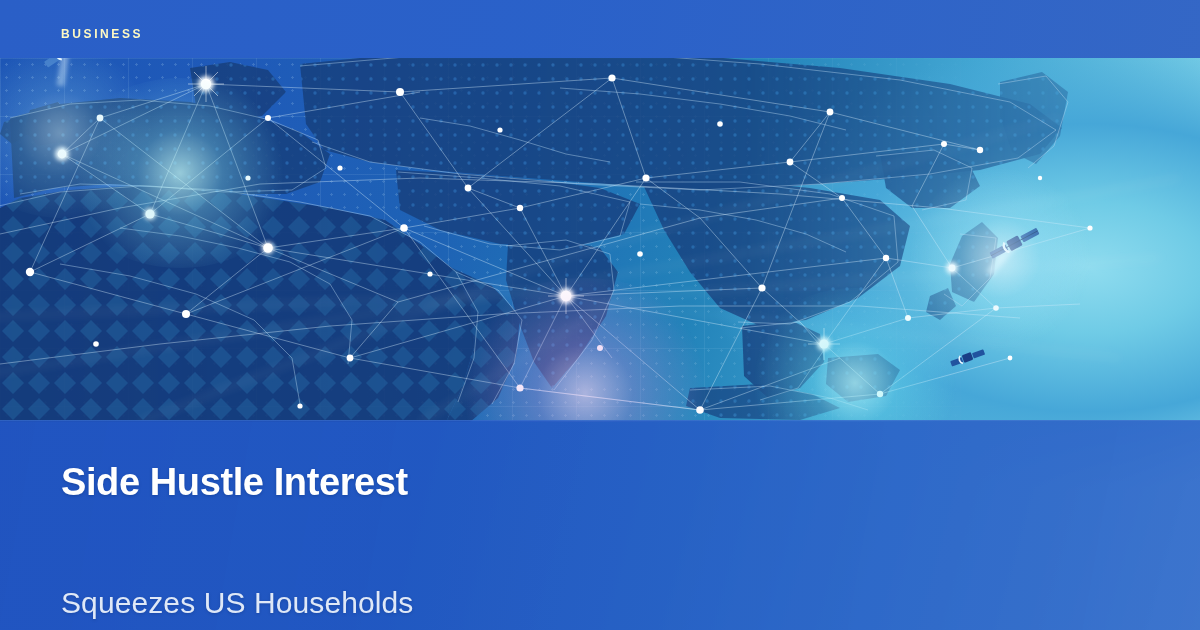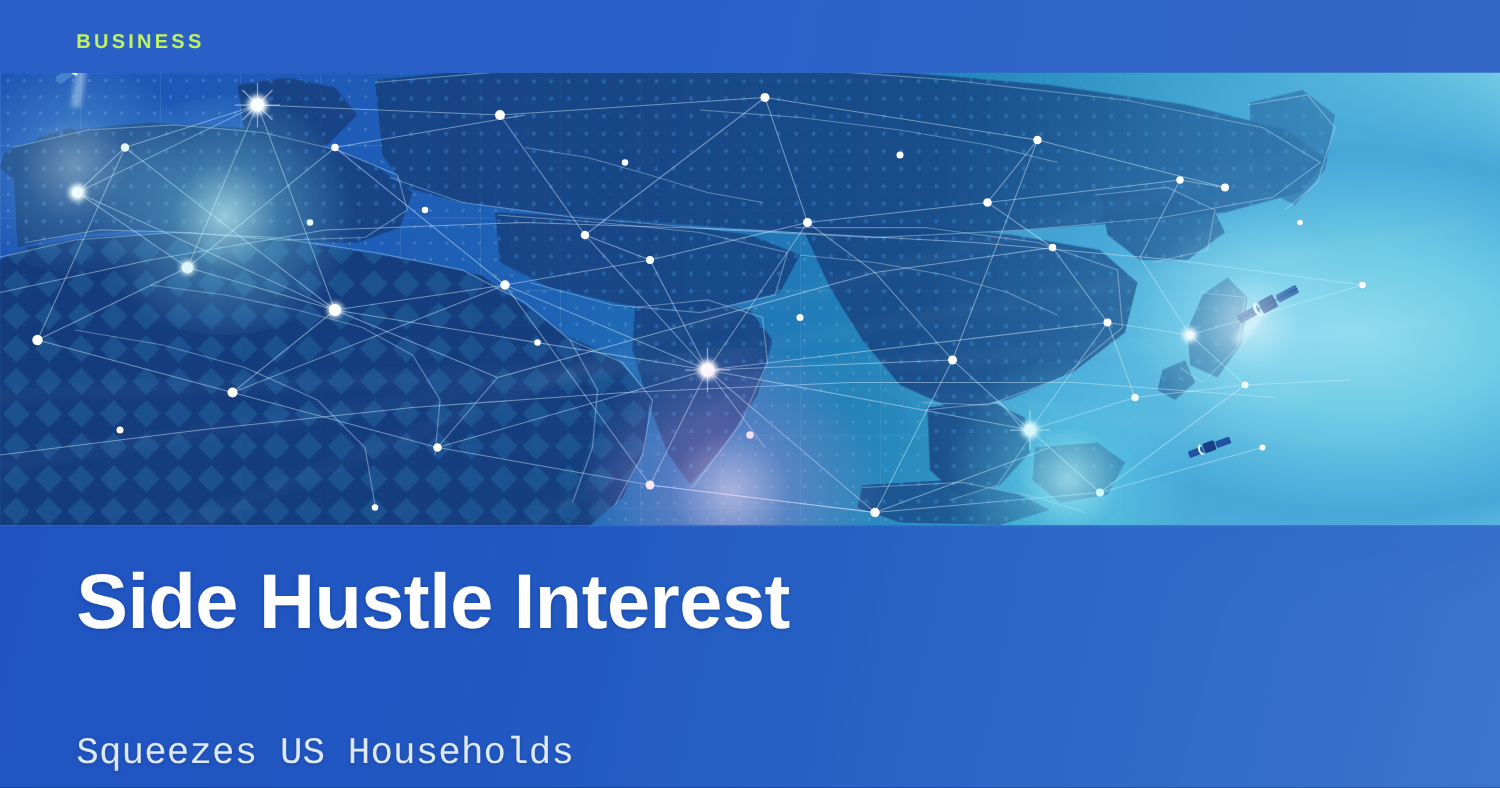--- a/index.html
+++ b/index.html
@@ -65,45 +65,44 @@
   .topbar{
     position:absolute;left:0;top:0;width:1200px;height:58px;
     background:linear-gradient(100deg,#2a5fc7 0%, #2a61c9 42%, #2f63c6 70%, #3566c4 100%);
   }
   .topbar-tint{
     position:absolute;inset:0;
     background:linear-gradient(100deg, rgba(42,95,199,.94) 0%, rgba(42,97,201,.90) 45%, rgba(52,103,198,.88) 100%);
   }
   .kicker{
     position:absolute;left:61px;top:26px;
-    color:#bef264;font-size:16px;font-weight:bold;letter-spacing:2.6px;line-height:16px;
+    color:#fef9c3;font-size:12px;font-weight:bold;letter-spacing:2.6px;line-height:16px;
   }
 
   
   .bottompanel{
     position:absolute;left:0;top:420px;width:1200px;height:210px;
     overflow:hidden;
   }
   .bottompanel .veil{
     position:absolute;inset:0;
     background:linear-gradient(100deg, rgba(33,84,193,.90) 0%, rgba(34,86,195,.88) 35%, rgba(41,94,198,.88) 62%, rgba(49,101,200,.87) 100%);
   }
   .headline{
     position:absolute;left:61px;top:452px;width:760px;
-    color:#ffffff;font-size:62px;font-weight:bold;line-height:60px;
+    color:#ffffff;font-size:38px;font-weight:bold;line-height:60px;
     letter-spacing:-0.4px;
     text-shadow:0 1px 3px rgba(10,40,100,.35);
   }
   .headline .ln{display:block;}
   .subhead{
     position:absolute;left:61px;top:586px;width:760px;
     color:#dfe8f7;font-size:30px;font-weight:normal;line-height:34px;
     letter-spacing:.1px;
     text-shadow:0 1px 3px rgba(10,40,100,.30);
-    font-family:Liberation Mono, monospace;
   }
 
   
   .panel-edge{position:absolute;left:0;top:420px;width:1200px;height:1px;background:rgba(120,170,230,.18);}
 </style>
 </head>
 <body>
 
 <div class="card">
 

